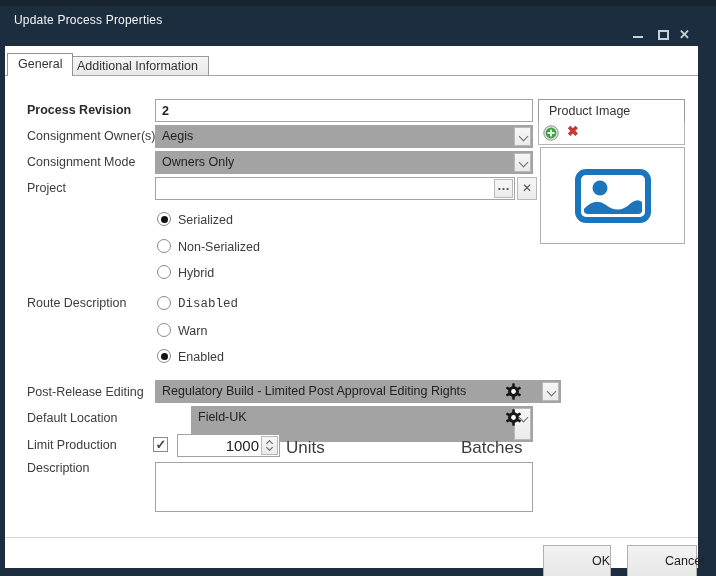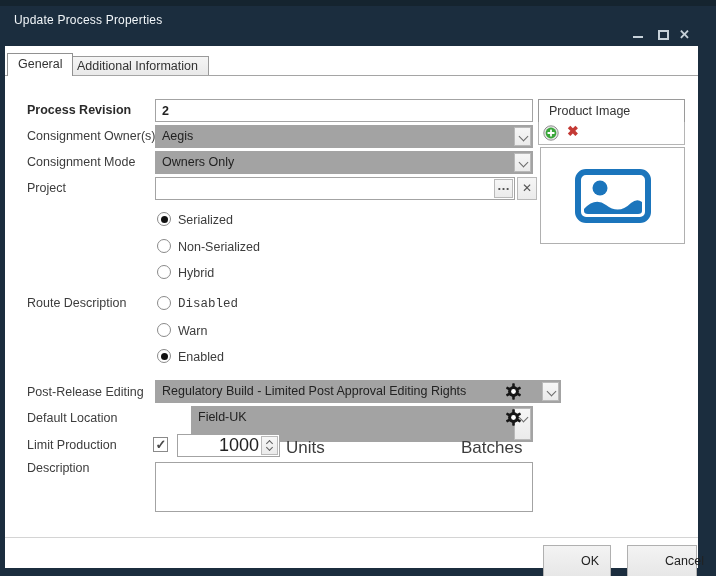--- a/index.html
+++ b/index.html
@@ -35,40 +35,40 @@
   .mini-btn { position:absolute; background:linear-gradient(#f6f6f6,#ebebeb); border:1px solid #b9b9b9; text-align:center; color:#555; }
 
   .radio { position:absolute; width:14px; height:14px; border-radius:50%; border:1px solid #8a8a8a; background:#fff; }
   .radio.selected::after { content:""; position:absolute; left:2.5px; top:2.5px; width:7px; height:7px; border-radius:50%; background:#111; }
   .radio-lbl { position:absolute; font-size:12.5px; color:#3c3c3c; }
 
   .checkbox { position:absolute; left:153px; top:437px; width:15px; height:15px; border:1px solid #8a8a8a; background:#fff; }
   .checkbox.checked::after { content:"\2713"; position:absolute; left:1.5px; top:-1px; font-size:13px; font-weight:bold; color:#4a4a4a; }
 
   .spinbox { position:absolute; background:#fff; border:1px solid #a3a3a3; }
-  .spin-input { position:absolute; left:2px; top:1px; bottom:1px; right:20px; border:none; outline:none; text-align:right; font-family:"Liberation Sans",sans-serif; font-size:18px; color:#222; }
+  .spin-input { position:absolute; left:2px; top:1px; bottom:1px; right:20px; border:none; outline:none; text-align:right; font-family:"Liberation Sans",sans-serif; font-size:15px; color:#222; }
   .spin-btn { position:absolute; right:1px; top:1px; bottom:1px; width:17px; background:linear-gradient(#f6f6f6,#ebebeb); border:1px solid #b9b9b9; }
   .chev-up-s { position:absolute; left:5px; top:4px; width:5px; height:5px; border-left:1.4px solid #5e5e5e; border-top:1.4px solid #5e5e5e; transform:rotate(45deg); }
   .chev-dn-s { position:absolute; left:5px; bottom:4px; width:5px; height:5px; border-right:1.4px solid #5e5e5e; border-bottom:1.4px solid #5e5e5e; transform:rotate(45deg); }
   .suffix { position:absolute; font-size:17px; color:#3c3c3c; }
 
   .gear { position:absolute; width:17px; height:17px; }
 
   textarea.desc { position:absolute; left:155px; top:462px; width:378px; height:50px; border:1px solid #a3a3a3; resize:none; outline:none; font-family:"Liberation Sans",sans-serif; font-size:12.5px; color:#222; }
 
   
   .pi-header { position:absolute; left:538px; top:99px; width:147px; height:24px; background:#fff; border:1px solid #9a9a9a; font-size:12.5px; color:#333; line-height:22px; padding-left:10px; }
   .pi-toolbar { position:absolute; left:538px; top:122px; width:147px; height:23px; background:#fff; border:1px solid #b5b5b5; border-top:none; }
   .pi-add { position:absolute; left:4px; top:3px; width:16px; height:16px; }
   .pi-del { position:absolute; left:28px; top:1px; font-size:14px; font-weight:bold; color:#c43a35; }
   .pi-box { position:absolute; left:540px; top:147px; width:145px; height:97px; background:#fff; border:1px solid #b0b0b0; }
   .pi-img { position:absolute; left:34px; top:21px; }
 
   .sep { position:absolute; left:5px; top:537px; width:693px; height:1px; background:#d4d4d4; }
-  .btn { position:absolute; top:545px; height:32px; background:linear-gradient(#f3f3f3,#e7e7e7); border:1px solid #b0b0b0; font-family:"Liberation Sans",sans-serif; font-size:12.5px; color:#222; text-align:left; line-height:20px;padding-left:37px; }
+  .btn { position:absolute; top:545px; height:32px; background:linear-gradient(#f3f3f3,#e7e7e7); border:1px solid #b0b0b0; font-family:"Liberation Sans",sans-serif; font-size:12.5px; color:#222; text-align:right; line-height:20px;padding-left:37px; }
   .btn.ok { left:543px; width:68px; }
   .btn.cancel { left:627px; width:70px; }
 </style>
 </head>
 <body>
 
 <div id="win">
 
   <div class="titlebar-topedge"></div>
   <div class="title">Update Process Properties</div>

